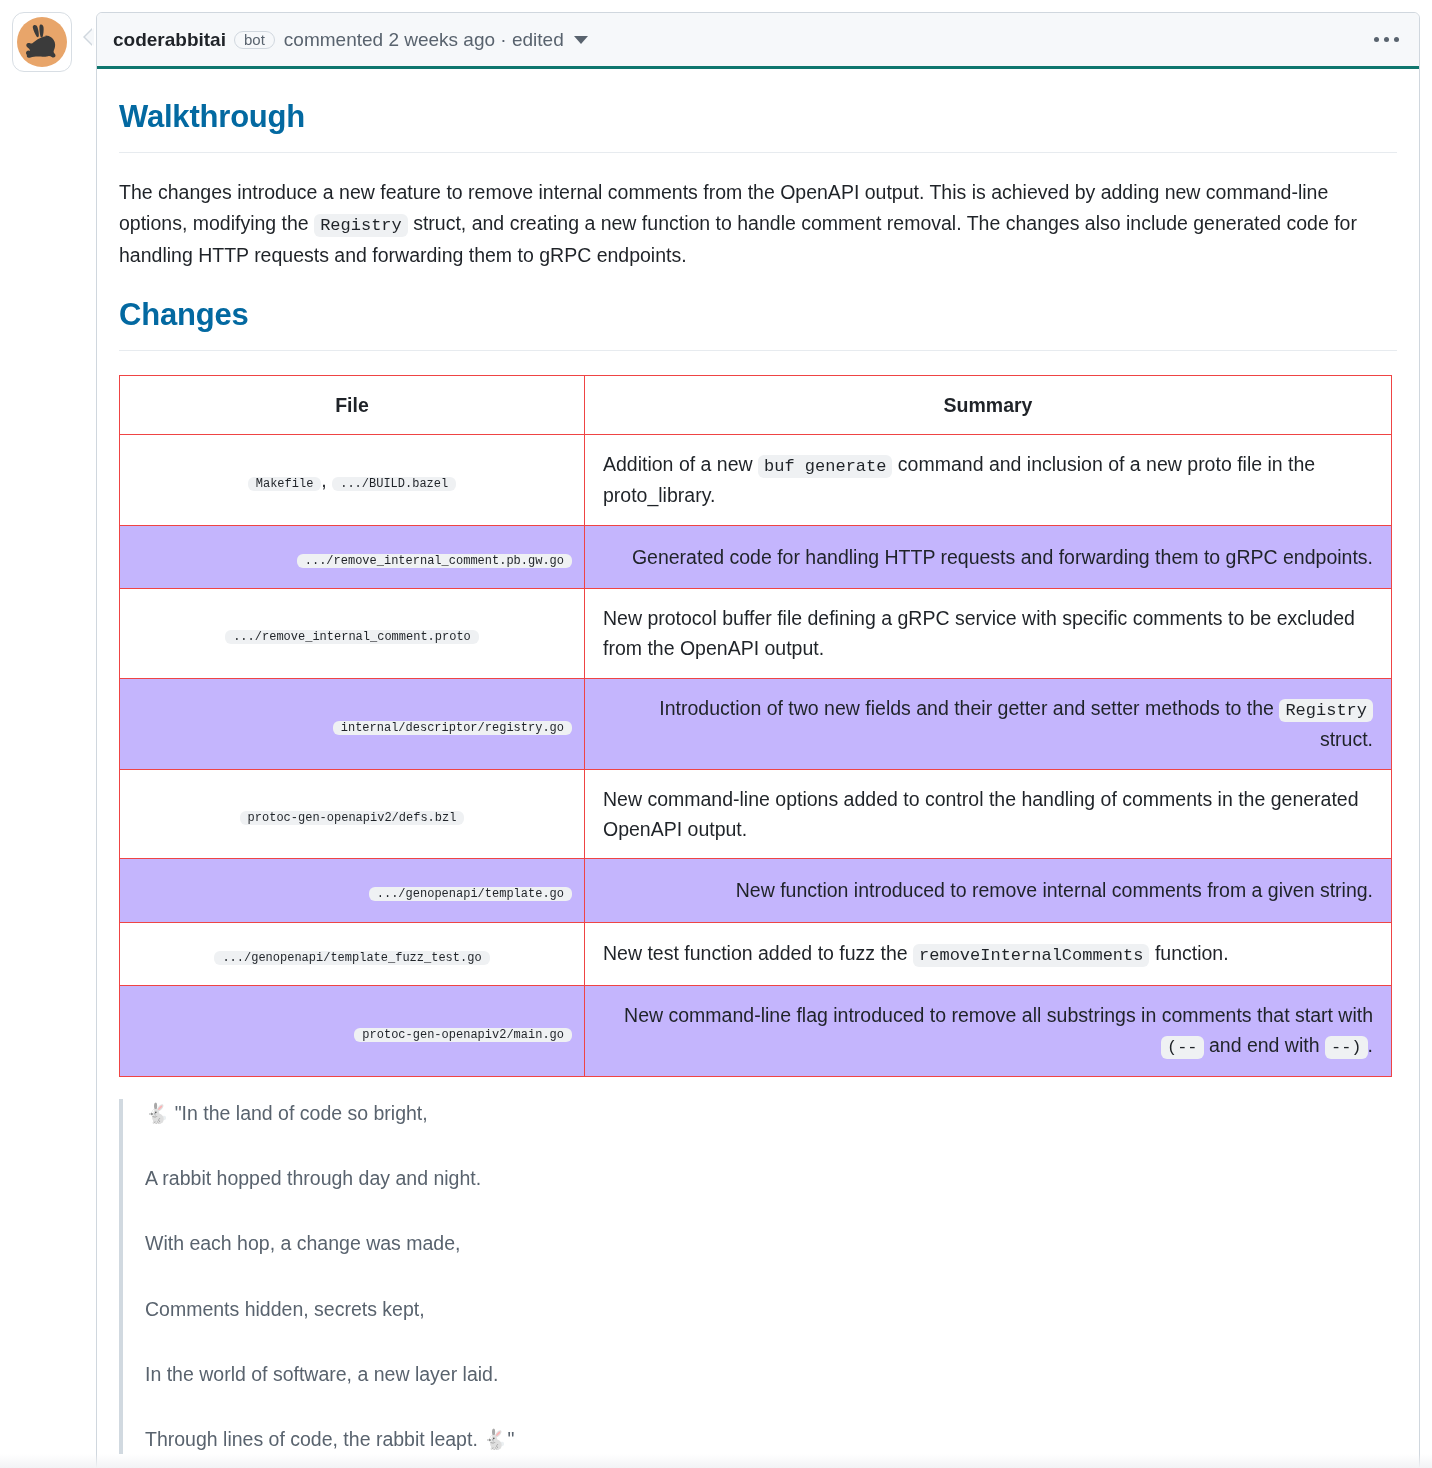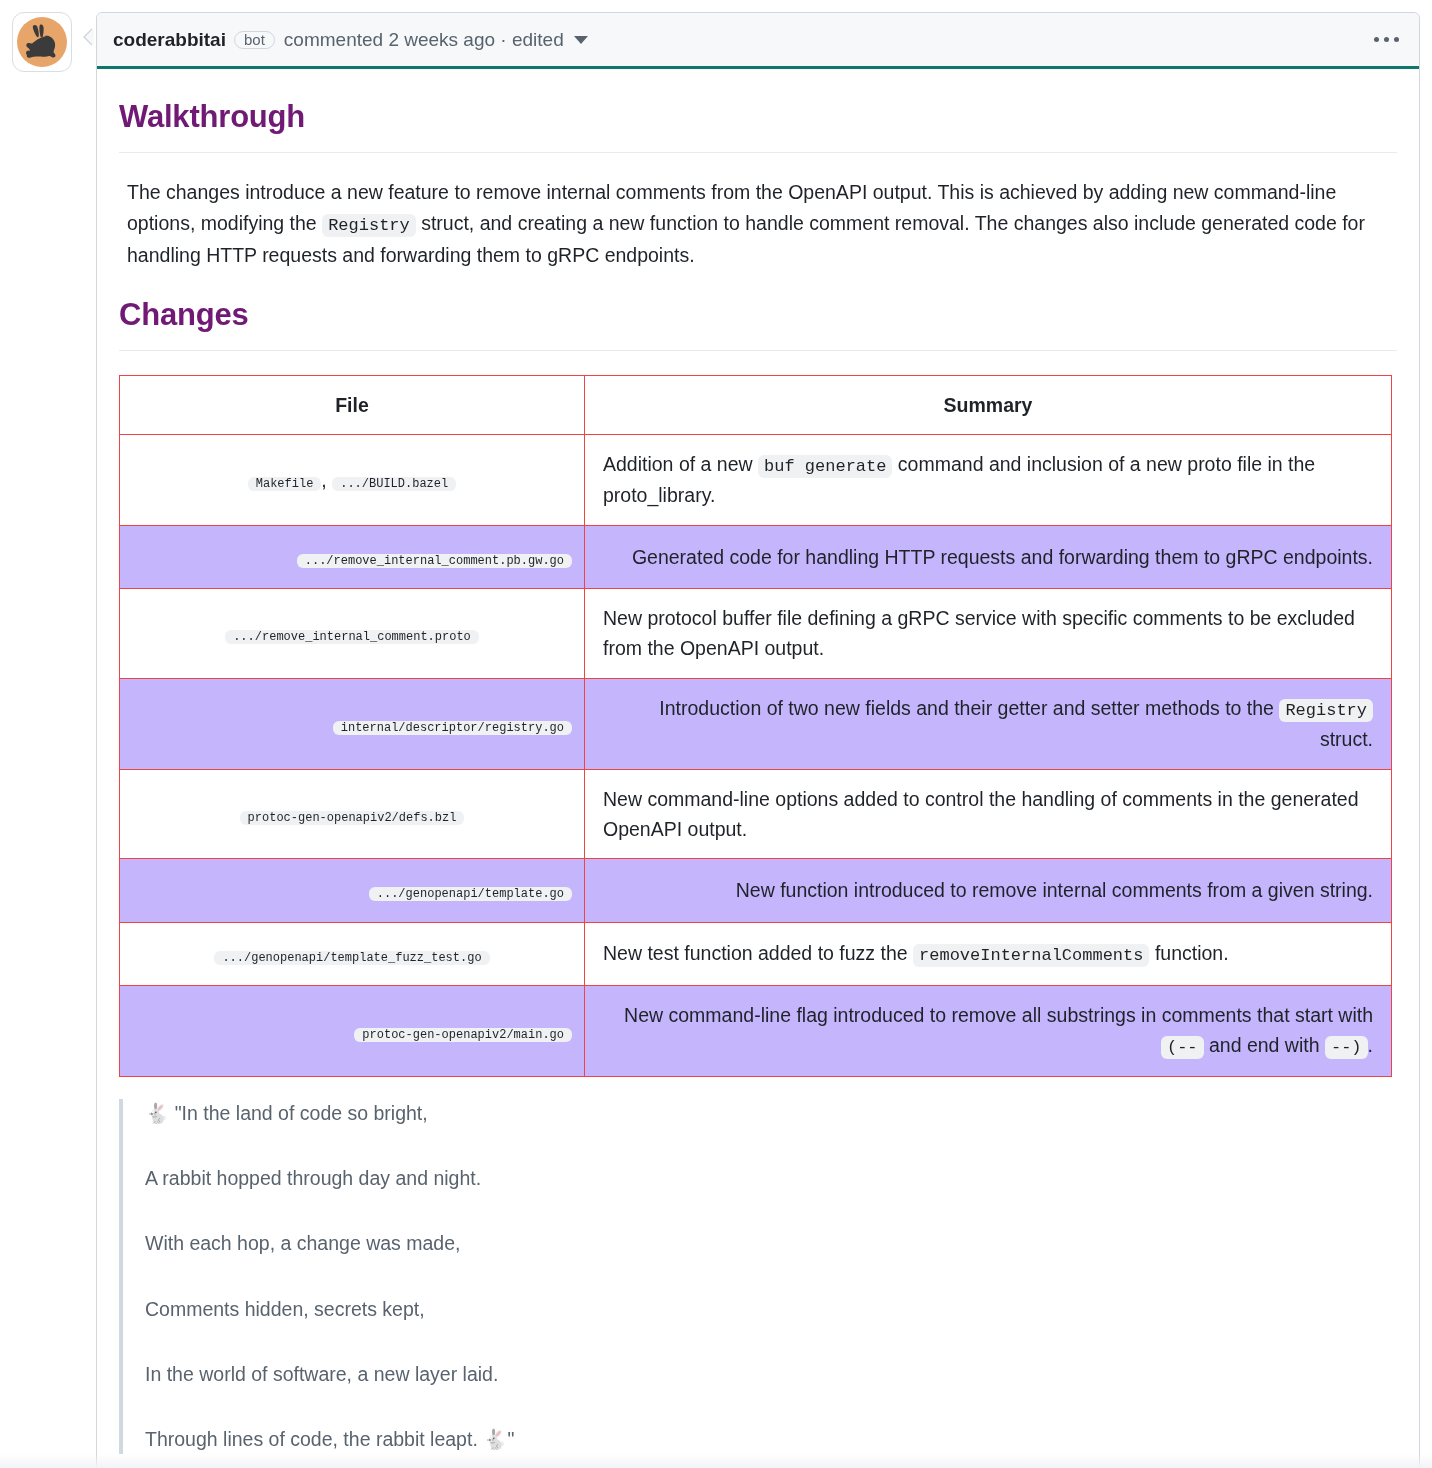--- a/index.html
+++ b/index.html
@@ -153,27 +153,27 @@
     font-size: 19.5px;
     line-height: 1.55;
   }
 
   h2.md {
     font-size: 31px;
     font-weight: 700;
     margin: 6px 0 0 0;
     padding-bottom: 11px;
     border-bottom: 1px solid #e7ebef;
-    color: #701a75;
+    color: #0369a1;
     letter-spacing: -0.2px;
   }
   h2.md.second { margin-top: 20px; }
 
   p.md {
-    margin: 24px 0 0 8px;
+    margin: 24px 0 0 0;
     font-size: 19.5px;
     line-height: 1.58;
     color: #1f2328;
   }
 
   code.inline {
     font-family: "Liberation Mono", "DejaVu Sans Mono", monospace;
     background: #eff1f3;
     border-radius: 6px;
     padding: 2px 6px;

